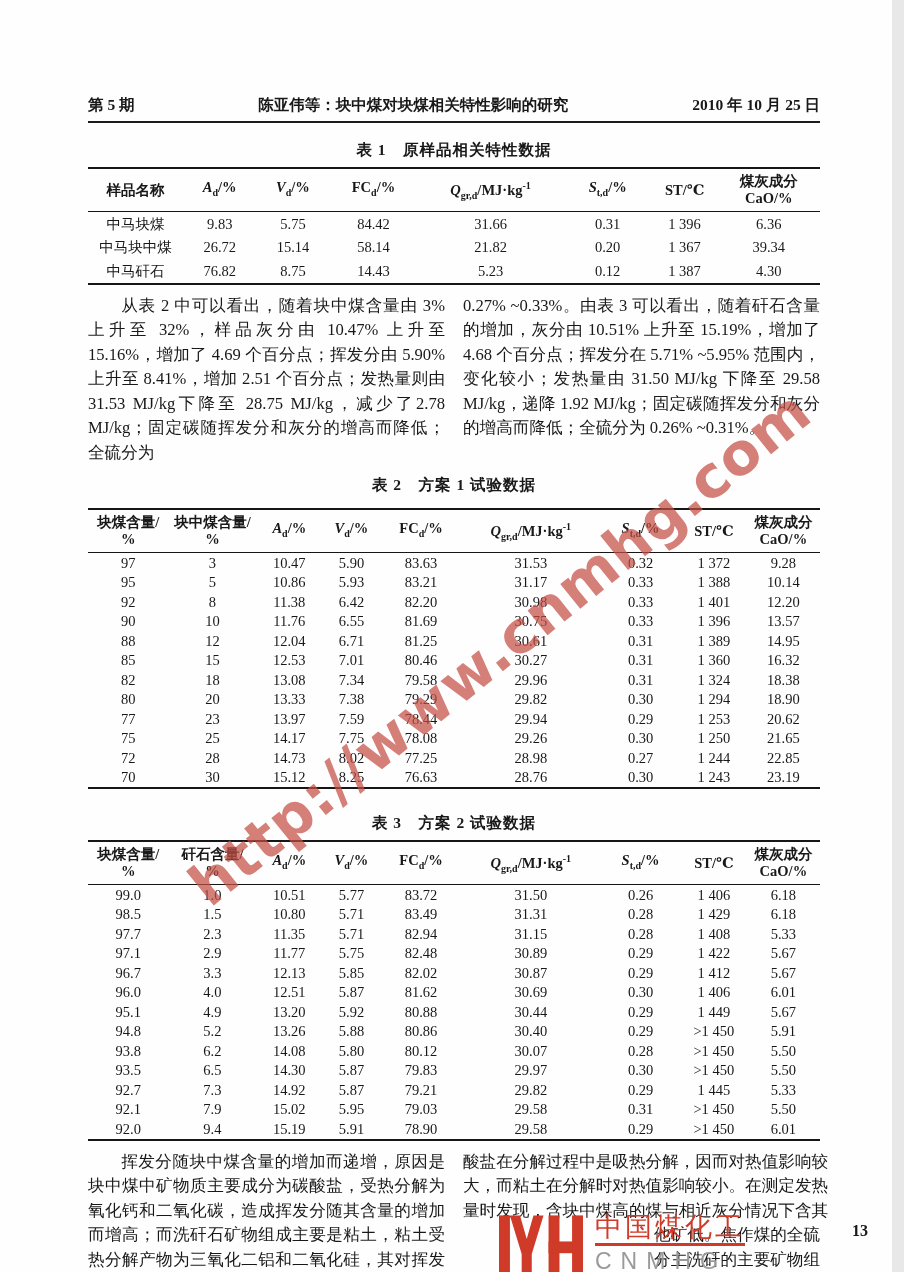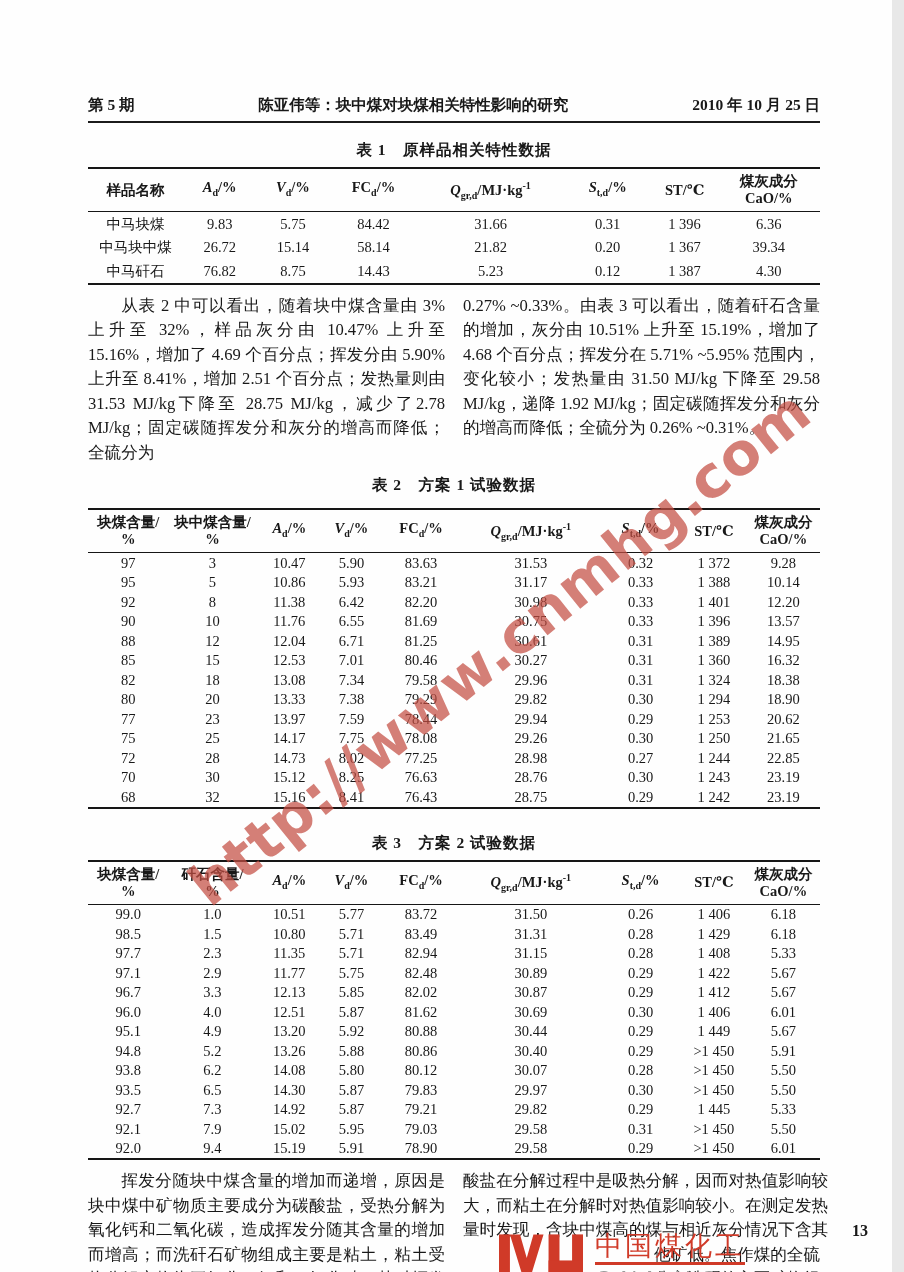--- a/index.html
+++ b/index.html
@@ -278,31 +278,20 @@
             <td>70</td>
             <td>30</td>
             <td>15.12</td>
             <td>8.25</td>
             <td>76.63</td>
             <td>28.76</td>
             <td>0.30</td>
             <td>1 243</td>
             <td>23.19</td>
           </tr>
-          <tr>
-            <td>68</td>
-            <td>32</td>
-            <td>15.16</td>
-            <td>8.41</td>
-            <td>76.43</td>
-            <td>28.75</td>
-            <td>0.29</td>
-            <td>1 242</td>
-            <td>23.19</td>
-          </tr>
         </tbody>
     </table>
 
     <div class="caption cap3">表 3　方案 2 试验数据</div>
     <table id="table3">
       <colgroup>
         <col style="width:11%">
           <col style="width:12%">
           <col style="width:9%">
           <col style="width:8%">

